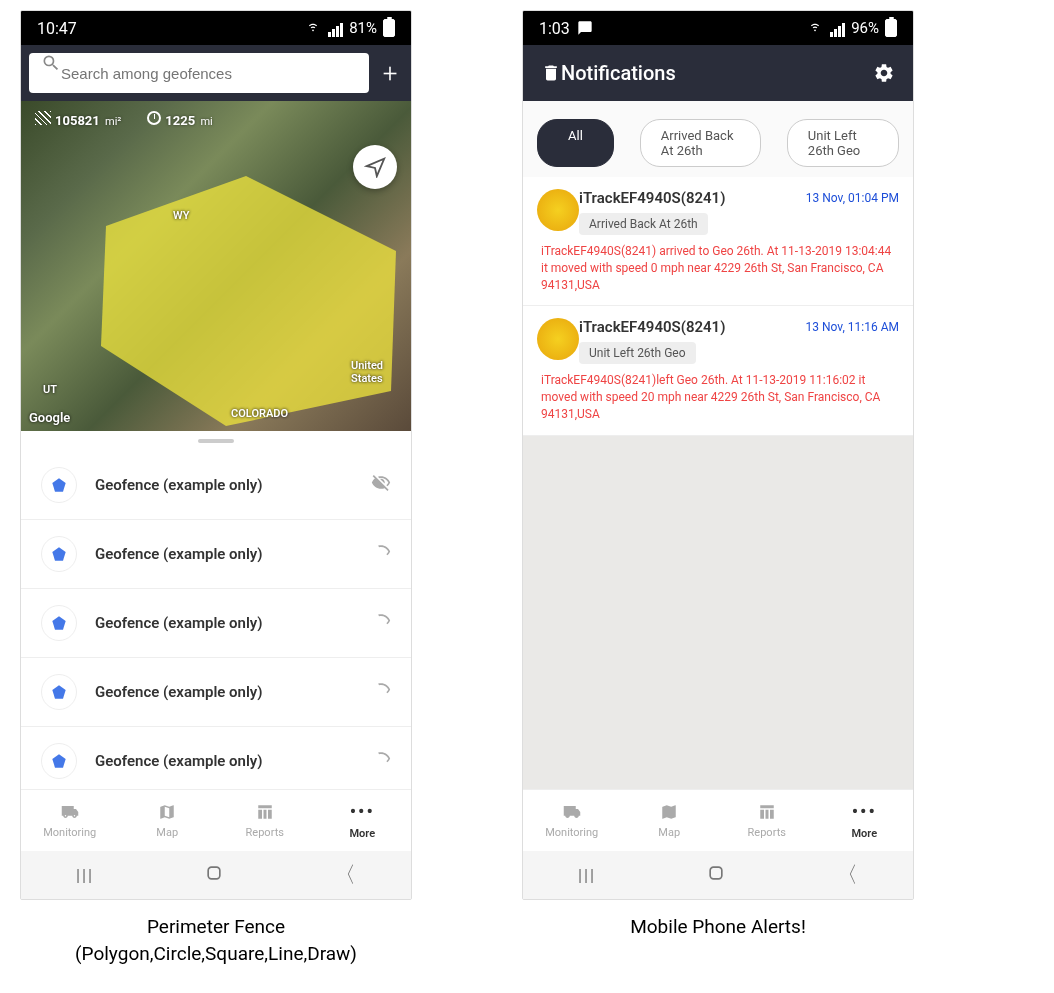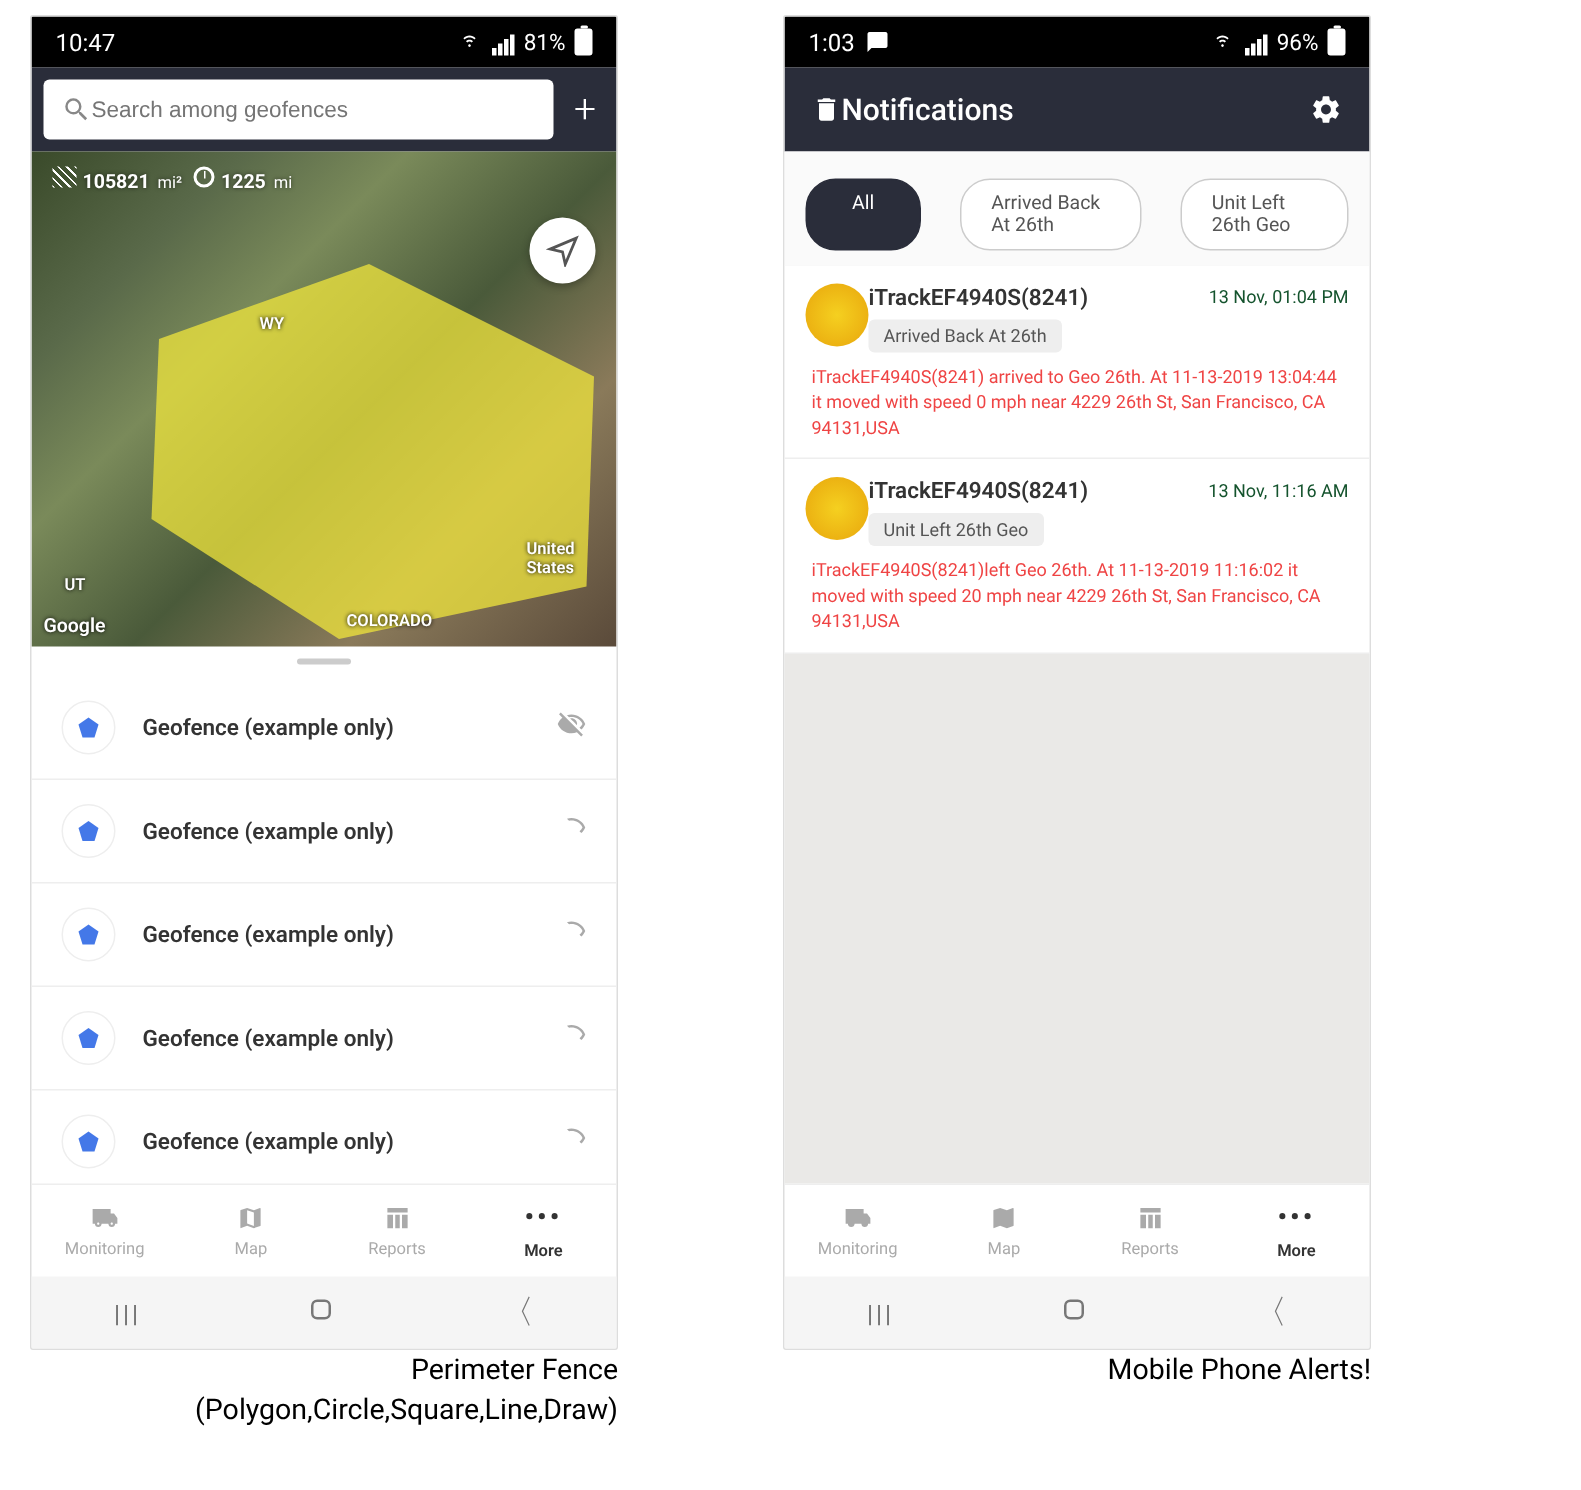--- a/index.html
+++ b/index.html
@@ -12,25 +12,25 @@
   .signal{display:inline-flex;align-items:flex-end;gap:1px}
   .signal span{width:3px;background:#fff}
   .signal span:nth-child(1){height:5px}
   .signal span:nth-child(2){height:8px}
   .signal span:nth-child(3){height:11px}
   .signal span:nth-child(4){height:14px}
   .battery{width:12px;height:18px;border:1px solid #fff;border-radius:2px;position:relative;background:#fff}
   .battery::before{content:"";position:absolute;top:-3px;left:3px;width:5px;height:2px;background:#fff;border-radius:1px}
   .wifi-ic{width:18px;height:14px}
   .header1{background:#2a2d3a;display:flex;align-items:center;padding:8px;gap:8px;height:56px}
-  .search-box{flex:1;background:#fff;border-radius:4px;display:flex;align-items:center;padding:0 12px;height:40px}
+  .search-box{flex:1;background:#fff;border-radius:4px;display:flex;padding:0 12px;height:40px}
   .search-box input{border:0;outline:0;flex:1;font-size:15px;color:#999}
   .plus-btn{width:26px;height:26px;color:#fff;font-size:26px;display:flex;align-items:center;justify-content:center;font-weight:300}
   .map-area{position:relative;height:330px;background:linear-gradient(135deg,#3a4a2a,#5a6a4a 20%,#7a8a5a 35%,#4a5a3a 55%,#8a7a5a 75%,#5a4a3a);overflow:hidden}
-  .map-metric{position:absolute;top:10px;left:14px;color:#fff;font-size:13px;font-weight:700;display:flex;align-items:center;gap:8px;text-shadow:0 0 3px rgba(0,0,0,.6)}
+  .map-metric{position:absolute;top:10px;left:14px;color:#fff;font-size:13px;font-weight:700;display:flex;align-items:center;gap:26px;text-shadow:0 0 3px rgba(0,0,0,.6)}
   .map-metric .mu{font-weight:400;margin-left:2px;font-size:11px}
   .hatch{width:16px;height:14px;display:inline-block;background:repeating-linear-gradient(45deg,#fff 0,#fff 1px,transparent 1px,transparent 4px);margin-right:4px}
   .clk{width:14px;height:14px;border:2px solid #fff;border-radius:50%;display:inline-block;margin-right:4px;position:relative}
   .clk::after{content:"";position:absolute;width:1px;height:5px;background:#fff;top:1px;left:5px}
   .loc-btn{position:absolute;top:44px;right:14px;width:44px;height:44px;background:#fff;border-radius:50%;display:flex;align-items:center;justify-content:center;box-shadow:0 2px 6px rgba(0,0,0,.3)}
   .poly{position:absolute;top:70px;left:65px;width:330px;height:260px}
   .map-text{position:absolute;color:#fff;font-size:11px;text-shadow:0 0 3px #000;font-weight:600}
   .drag-handle{height:20px;display:flex;align-items:center;justify-content:center}
   .drag-handle span{width:36px;height:4px;background:#ccc;border-radius:2px}
   .glist{flex:1;overflow:hidden}
@@ -47,24 +47,24 @@
   .filter-bar{padding:18px 14px 10px;display:flex;gap:26px;background:#fafafa}
   .chip{padding:8px 20px;border-radius:20px;font-size:13px;border:1px solid #ccc;background:#fff;color:#555}
   .chip.active{background:#2a2d3a;color:#fff;border-color:#2a2d3a;padding:8px 30px}
   .nlist{flex:1;background:#eae9e7}
   .ncard{background:#fff;padding:12px 14px;border-bottom:1px solid #eee}
   .ntop{display:flex;align-items:flex-start;}
   .car-ic{width:42px;height:42px;background:radial-gradient(circle,#f5d020,#e8a50c);border-radius:50%;position:relative;flex-shrink:0}
   .ninfo{flex:1}
   .nhdr{display:flex;justify-content:space-between;align-items:center}
   .ntitle{font-size:15px;font-weight:600;color:#333}
-  .ntime{font-size:12px;color:#14532d}
+  .ntime{font-size:12px;color:#1d4ed8}
   .ntag{display:inline-block;background:#eee;padding:4px 10px;border-radius:4px;font-size:12px;color:#555;margin-top:6px}
   .ndesc{font-size:12px;color:#ef4444;margin-top:8px;line-height:1.4;padding-left:4px}
-  .caption{text-align:right;font-size:19px;line-height:1.4}
+  .caption{text-align:center;font-size:19px;margin-top:14px;line-height:1.4}
 </style>
 </head>
 <body>
 
 <div class="phones">
 
   <div>
     <div class="phone">
       <div class="status-bar">
         <div class="status-left">

